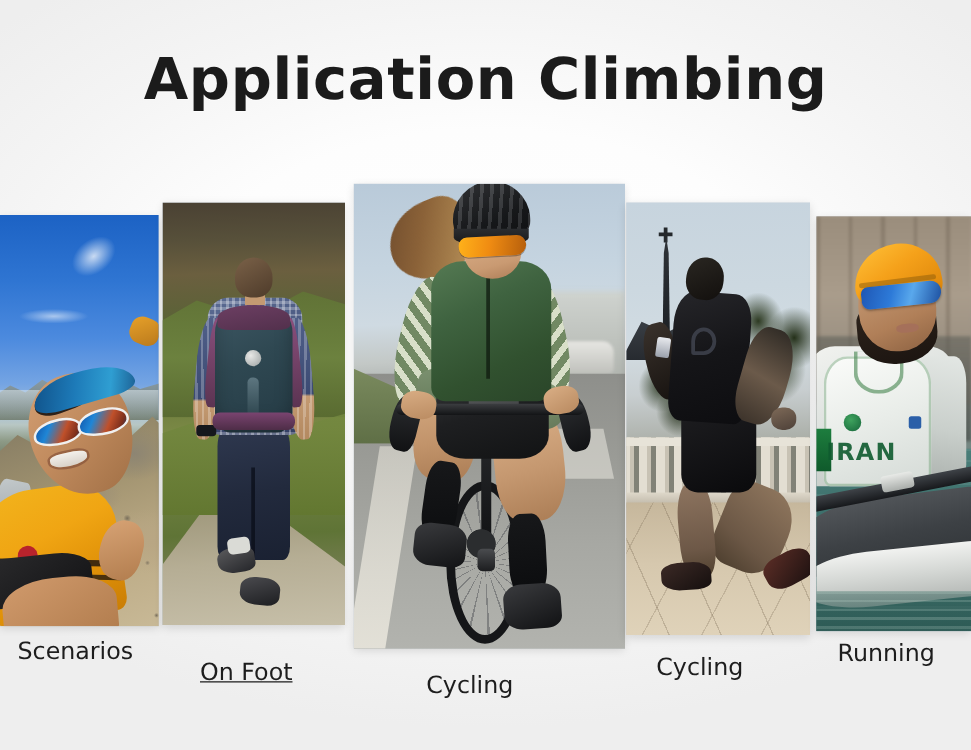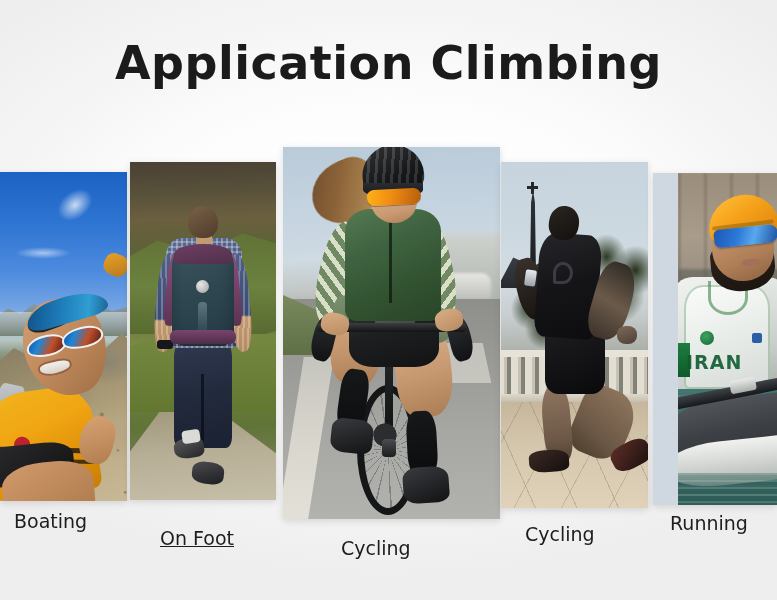--- a/index.html
+++ b/index.html
@@ -673,21 +673,20 @@
   }
 
   
   #p-boat { left: 653px; top: 173px; width: 124px; height: 332px; }
   #p-boat .scene {
     background:
       linear-gradient(178deg,
         #a79a8c 0%, #b2a596 14%, #9e9488 26%,
         #8e877e 40%, #7e8b86 52%, #62807c 64%,
         #4d7572 76%, #3d6a67 88%, #325e5c 100%);
-    margin-left: 25px;
   }
   #p-boat .wall {
     position: absolute; left: 0; top: 0; width: 124px; height: 150px;
     background:
       repeating-linear-gradient(90deg,
         rgba(90,78,64,.30) 0 3px, transparent 3px 26px),
       linear-gradient(180deg, #9a8d7c 0%, #a99c8b 42%, #8c8478 100%);
     filter: blur(1.2px);
   }
   #p-boat .wall-dark {
@@ -839,21 +838,21 @@
     <div class="head"></div>
     <div class="hair"></div>
     <div class="band"></div>
     <div class="glasses">
       <div class="lens l"></div>
       <div class="lens r"></div>
     </div>
     <div class="mouth"></div>
   </div>
 </div>
-<div class="caption" style="left:14px; top:510px;">Boating</div>
+<div class="caption" style="left:14px; top:510px;">Scenarios</div>
 
 <div class="panel" id="p-foot">
   <div class="scene">
     <div class="hillA"></div>
     <div class="hillB"></div>
     <div class="trail"></div>
     <div class="grassfl"></div>
     <div class="pants"></div>
     <div class="legsplit"></div>
     <div class="shoe-b"></div>

